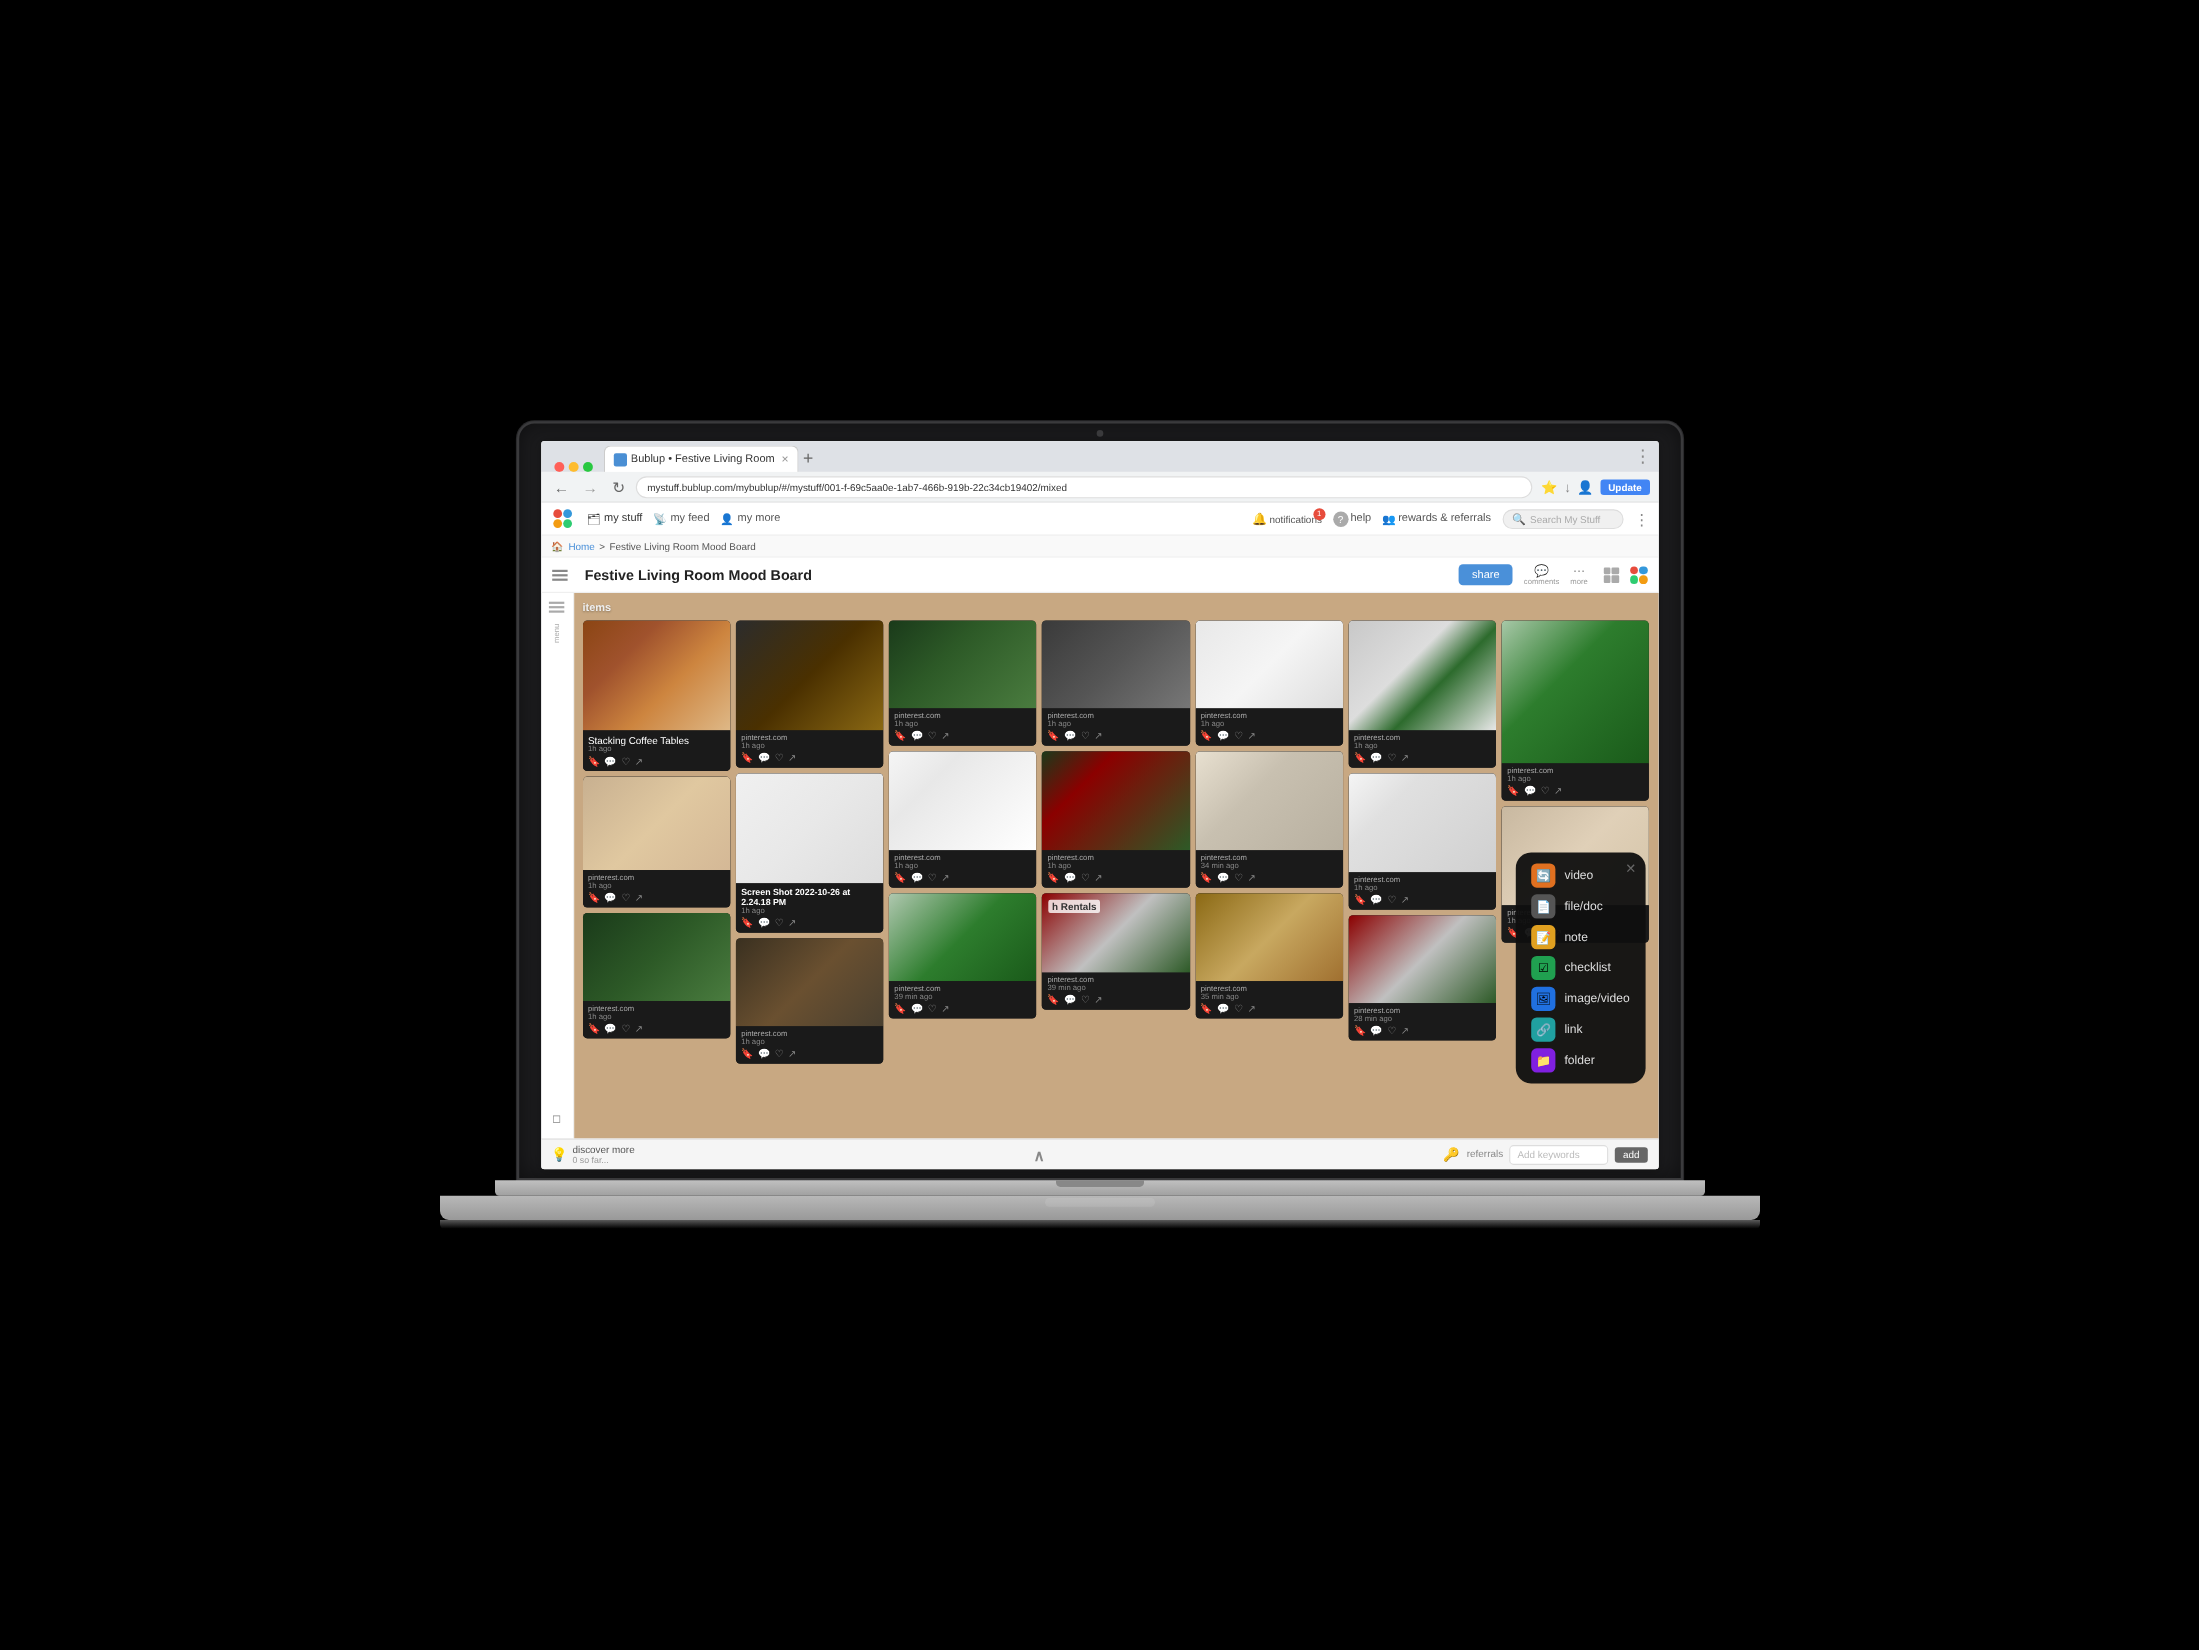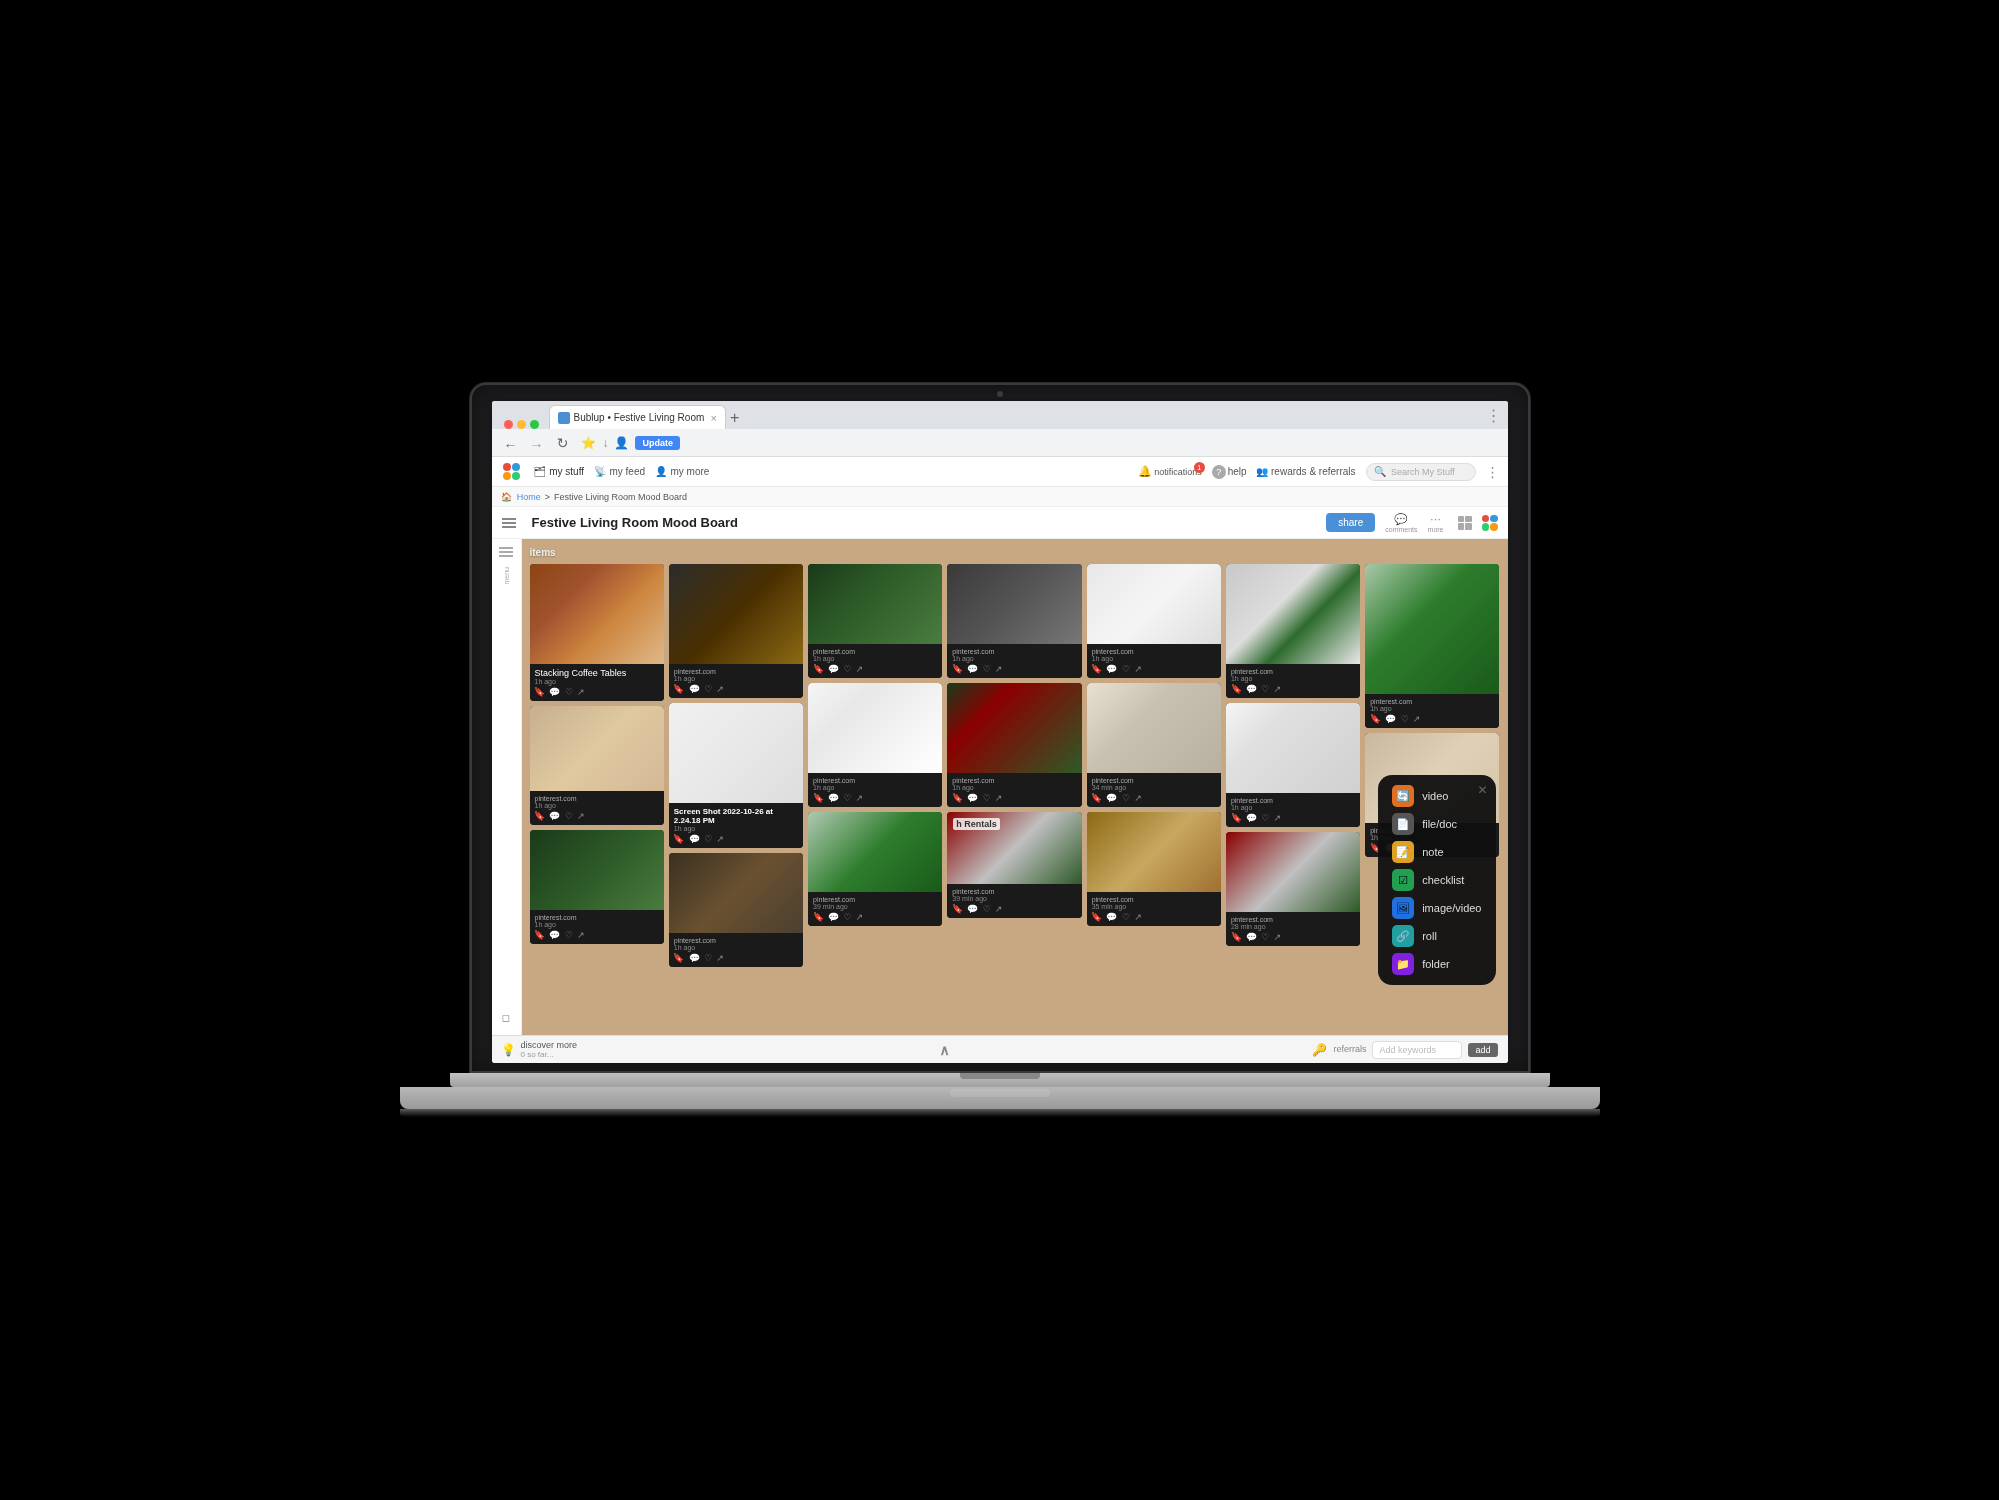--- a/index.html
+++ b/index.html
@@ -40,20 +40,23 @@
           </div>
           <span style="font-size:16px;color:#666;margin-bottom:2px;cursor:pointer;">+</span>
           <div style="flex:1;"></div>
           <div style="font-size:16px;color:#888;margin-bottom:4px;">⋮</div>
         </div>
 
         <div style="background:#f1f3f4;height:28px;display:flex;align-items:center;padding:0 8px;border-bottom:1px solid #ddd;gap:4px;flex-shrink:0;">
           <span style="font-size:14px;color:#666;cursor:pointer;width:22px;text-align:center;">←</span>
           <span style="font-size:14px;color:#999;cursor:pointer;width:22px;text-align:center;">→</span>
           <span style="font-size:14px;color:#666;cursor:pointer;width:22px;text-align:center;">↻</span>
+          <div style="flex:1;height:20px;background:#fff;border:1px solid #ddd;border-radius:10px;font-size:9px;color:#333;padding:0 10px;display:flex;align-items:center;">
+            <span>mystuff.bublup.com/mybublup/#/mystuff/001-f-69c5aa0e-1ab7-466b-919b-22c34cb19402/mixed</span>
+          </div>
           <div style="display:flex;gap:6px;align-items:center;margin-left:4px;">
             <span style="font-size:12px;color:#888;">⭐</span>
             <span style="font-size:12px;color:#888;">↓</span>
             <span style="font-size:12px;color:#888;">👤</span>
             <div style="background:#4285f4;color:white;font-size:9px;padding:2px 7px;border-radius:3px;cursor:pointer;font-weight:bold;">Update</div>
           </div>
         </div>
 
         <div style="background:#fff;height:30px;display:flex;align-items:center;padding:0 8px;border-bottom:1px solid #e8e8e8;gap:10px;flex-shrink:0;">
 
@@ -463,21 +466,21 @@
               <div style="display:flex;align-items:center;gap:8px;cursor:pointer;">
                 <div style="width:22px;height:22px;background:#20a050;border-radius:5px;display:flex;align-items:center;justify-content:center;font-size:11px;">☑</div>
                 <span style="font-size:11px;color:#ddd;">checklist</span>
               </div>
               <div style="display:flex;align-items:center;gap:8px;cursor:pointer;">
                 <div style="width:22px;height:22px;background:#2070e0;border-radius:5px;display:flex;align-items:center;justify-content:center;font-size:11px;">🖼</div>
                 <span style="font-size:11px;color:#ddd;">image/video</span>
               </div>
               <div style="display:flex;align-items:center;gap:8px;cursor:pointer;">
                 <div style="width:22px;height:22px;background:#20a0a0;border-radius:5px;display:flex;align-items:center;justify-content:center;font-size:11px;">🔗</div>
-                <span style="font-size:11px;color:#ddd;">roll</span>
+                <span style="font-size:11px;color:#ddd;">link</span>
               </div>
               <div style="display:flex;align-items:center;gap:8px;cursor:pointer;">
                 <div style="width:22px;height:22px;background:#8020e0;border-radius:5px;display:flex;align-items:center;justify-content:center;font-size:11px;">📁</div>
                 <span style="font-size:11px;color:#ddd;">folder</span>
               </div>
             </div>
 
           </div>
         </div>
 

